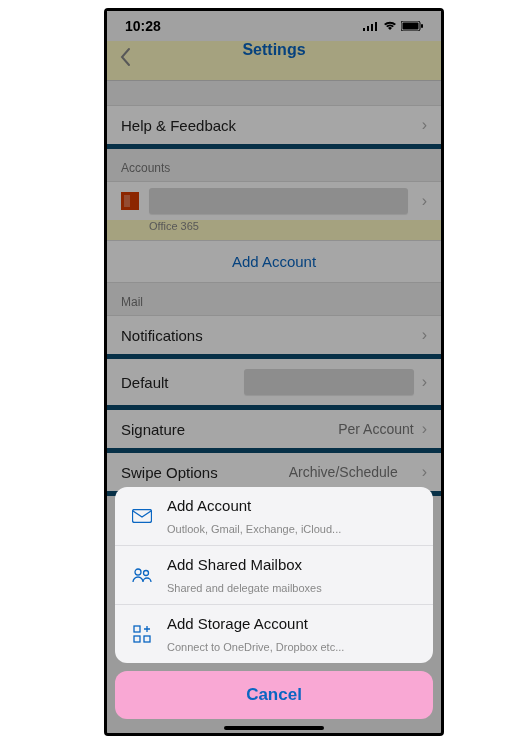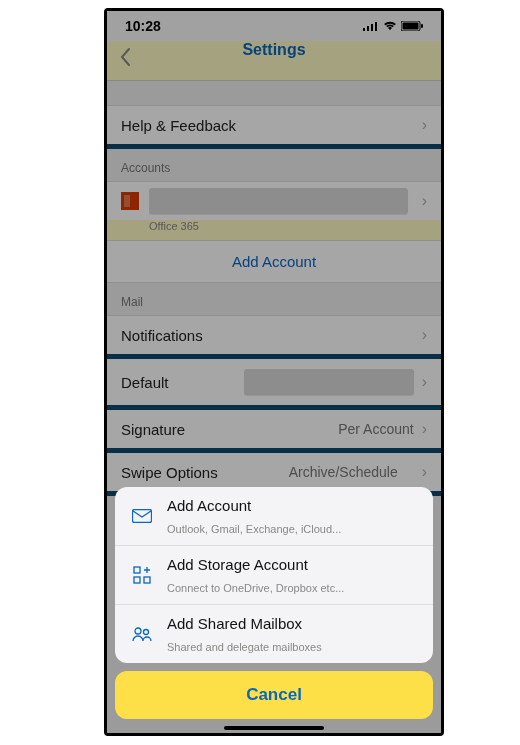--- a/index.html
+++ b/index.html
@@ -158,21 +158,21 @@
     width: 26px;
     display: flex;
     justify-content: center;
     color: #0a66c2;
     font-size: 18px;
     margin-right: 12px;
   }
   .sheet-text .t1 { font-size: 15px; color: #111; }
   .sheet-text .t2 { font-size: 11px; color: #888; margin-top: 9px; }
   .cancel {
-    background: #fde047;
+    background: #f9a8d4;
     border-radius: 12px;
     text-align: center;
     padding: 14px 0;
     color: #0a66c2;
     font-size: 17px;
     font-weight: 600;
   }
   .home-indicator {
     position: absolute;
     bottom: 3px;
@@ -287,47 +287,47 @@
             </svg>
         </span>
         <span class="sheet-text">
           <div class="t1">Add Account</div>
           <div class="t2">Outlook, Gmail, Exchange, iCloud...</div>
         </span>
       </div>
 
       <div class="sheet-item">
         <span class="sheet-icon">
+          <svg width="20" height="16" viewBox="0 0 20 16">
+              <circle cx="6" cy="5" r="3" fill="none" stroke="#0a66c2" stroke-width="1.3"></circle>
+              <circle cx="14" cy="6" r="2.5" fill="none" stroke="#0a66c2" stroke-width="1.3"></circle>
+              <path d="M1 15 A5 5 0 0 1 11 15 M11 15 A4 4 0 0 1 19 15" fill="none" stroke="#0a66c2" stroke-width="1.3"></path>
+            </svg>
+        </span>
+        <span class="sheet-text">
+          <div class="t1">Add Shared Mailbox</div>
+          <div class="t2">Shared and delegate mailboxes</div>
+        </span>
+      </div>
+
+      <div class="sheet-item">
+        <span class="sheet-icon">
           <svg width="18" height="18" viewBox="0 0 18 18">
               <rect x="1" y="1" width="6" height="6" fill="none" stroke="#0a66c2" stroke-width="1.3"></rect>
               <rect x="1" y="11" width="6" height="6" fill="none" stroke="#0a66c2" stroke-width="1.3"></rect>
               <rect x="11" y="11" width="6" height="6" fill="none" stroke="#0a66c2" stroke-width="1.3"></rect>
               <path d="M14 1 L14 7 M11 4 L17 4" stroke="#0a66c2" stroke-width="1.3"></path>
             </svg>
         </span>
         <span class="sheet-text">
           <div class="t1">Add Storage Account</div>
           <div class="t2">Connect to OneDrive, Dropbox etc...</div>
         </span>
       </div>
 
-      <div class="sheet-item">
-        <span class="sheet-icon">
-          <svg width="20" height="16" viewBox="0 0 20 16">
-              <circle cx="6" cy="5" r="3" fill="none" stroke="#0a66c2" stroke-width="1.3"></circle>
-              <circle cx="14" cy="6" r="2.5" fill="none" stroke="#0a66c2" stroke-width="1.3"></circle>
-              <path d="M1 15 A5 5 0 0 1 11 15 M11 15 A4 4 0 0 1 19 15" fill="none" stroke="#0a66c2" stroke-width="1.3"></path>
-            </svg>
-        </span>
-        <span class="sheet-text">
-          <div class="t1">Add Shared Mailbox</div>
-          <div class="t2">Shared and delegate mailboxes</div>
-        </span>
-      </div>
-
     </div>
     <div class="cancel">
       <span>Cancel</span>
     </div>
   </div>
 
   <div class="home-indicator"></div>
 </div>
 
 </body></html>

